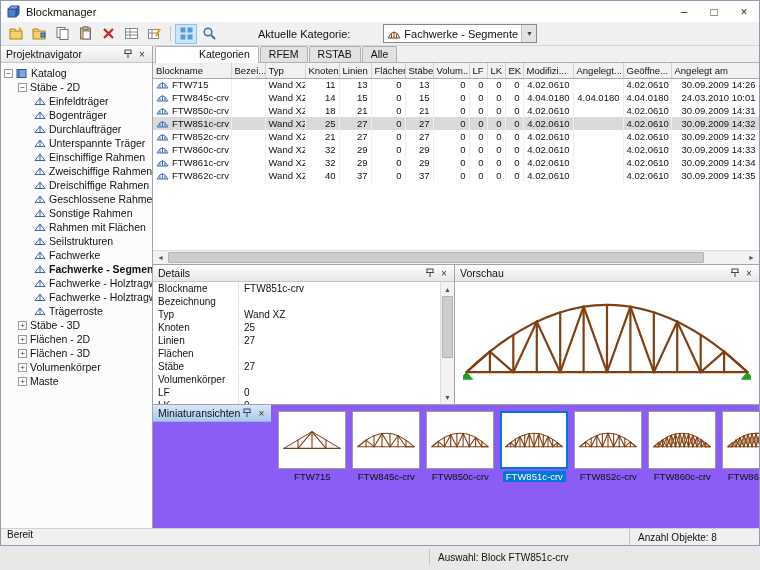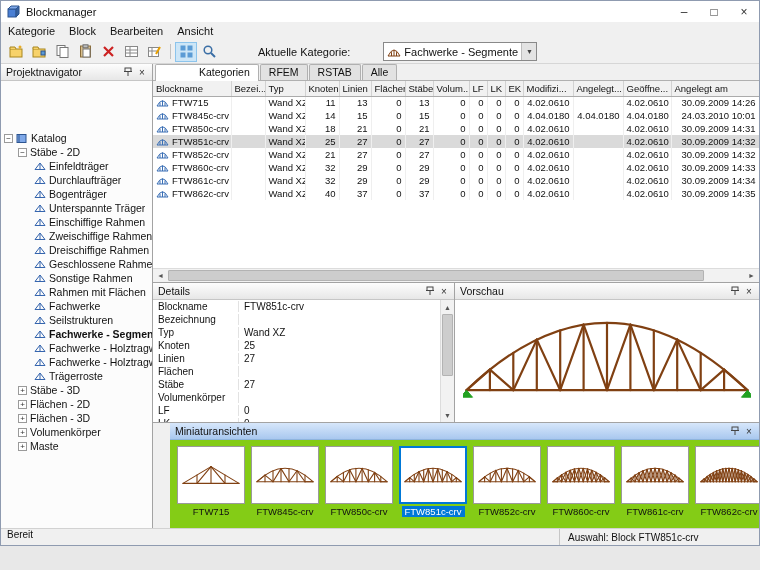--- a/index.html
+++ b/index.html
@@ -21,21 +21,21 @@
   .tool-btn { width:22px; height:20px; display:flex; align-items:center; justify-content:center; border:1px solid transparent; margin-right:1px; }
   .tool-btn.checked { background:#cde6f7; border-color:#8cc4ec; }
   .tool-sep { width:1px; height:15px; background:#c2c2c2; margin:0 4px; }
   .cat-label { margin:0 5px 0 9px; white-space:nowrap; }
   .combo { width:154px; height:19px; border:1px solid #898989; background:#fff; display:flex; align-items:center; }
   .combo-text { flex:1; padding-left:3px; display:flex; align-items:center; gap:3px; white-space:nowrap; overflow:hidden; }
   .combo-arrow { width:15px; height:100%; background:#e3e3e3; border-left:1px solid #bdbdbd; display:flex; align-items:center; justify-content:center; font-size:7px; color:#444; }
 
   
   #content { flex:1; display:flex; min-height:0; }
-  #navigator { width:152px; flex:0 0 auto; border-right:1px solid #a3a3a3; display:flex; flex-direction:column; background:#fcfcfc;gap:47px; }
+  #navigator { width:152px; flex:0 0 auto; border-right:1px solid #a3a3a3; display:flex; flex-direction:column; background:#fcfcfc; }
   .panel-header { height:17px; background:linear-gradient(#fdfdfd,#e7e7e7); border-bottom:1px solid #c6c6c6; display:flex; align-items:center; padding:0 3px 0 5px; flex:0 0 auto; font-size:10.5px; }
   .panel-header.active { background:linear-gradient(#d7e7fb,#a9c8ef); border-bottom-color:#8fb4dd; }
   .panel-title { flex:1; white-space:nowrap; overflow:hidden; }
   .ph-btn { width:14px; height:13px; display:flex; align-items:center; justify-content:center; font-size:10px; color:#333; }
 
   
   #tree { flex:1; overflow:hidden; padding-top:3px; font-size:10.5px; }
   .tree-row { height:14px; display:flex; align-items:center; white-space:nowrap; overflow:hidden; }
   .tree-row.bold .tree-label { font-weight:bold; }
   .expander { width:9px; height:9px; border:1px solid #9a9a9a; background:#fff; display:inline-flex; align-items:center; justify-content:center; font-size:8px; line-height:7px; color:#333; margin-right:3px; flex:0 0 auto; }
@@ -74,59 +74,53 @@
   #details { width:302px; flex:0 0 auto; border-right:1px solid #a3a3a3; display:flex; flex-direction:column; background:#fff; }
   .details-body { flex:1; display:flex; min-height:0; }
   #detail-rows { flex:1; overflow:hidden; font-size:10px; }
   .d-row { display:flex; height:13px; align-items:center; }
   .d-label { width:86px; flex:0 0 auto; padding-left:5px; border-right:1px solid #e2e2e2; overflow:hidden; white-space:nowrap; }
   .d-value { flex:1; padding-left:5px; overflow:hidden; white-space:nowrap; }
   #preview { flex:1; display:flex; flex-direction:column; background:#fff; min-width:0; }
   .preview-body { flex:1; display:flex; align-items:center; justify-content:center; overflow:hidden; }
 
   
-  #thumbs { flex:1; display:flex; flex-direction:column; background:#84cc16; min-height:0;margin-left:17px; }
+  #thumbs { flex:1; display:flex; flex-direction:row; background:#8b5cf6; min-height:0; }
   .thumb-strip { display:flex; gap:4px; padding:6px 0 0 6px; align-items:flex-start; overflow:hidden; }
   .thumb { width:70px; display:flex; flex-direction:column; align-items:center; flex:0 0 auto; }
   .thumb-box { width:68px; height:58px; background:#fff; border:1px solid #9a9a9a; display:flex; align-items:center; justify-content:center; }
   .thumb.selected .thumb-box { border:2px solid #0078d7; }
   .thumb-label { margin-top:2px; font-size:9.5px; padding:0 3px; white-space:nowrap; }
   .thumb.selected .thumb-label { background:#0078d7; color:#fff; }
 
   
   #statusbar { height:17px; background:#f0f0f0; border-top:1px solid #d2d2d2; display:flex; align-items:flex-start; flex:0 0 auto; font-size:10px; }
   .sb-left { padding-left:6px; }
   .sb-spring { flex:1; }
   .sb-cell { border-left:1px solid #c6c6c6; height:100%; display:flex; align-items:center; padding:0 8px; white-space:nowrap; }
-  .sb-cell.sel { width:200px; }
+  .sb-cell.sel { width:200px;margin-top:20px; }
   .sb-cell.cnt { width:130px; }
 </style>
 </head>
 <body>
 
 <div id="window">
 
   <div id="titlebar">
     <svg class="title-icon" width="14" height="14" viewBox="0 0 14 14">
         <rect x="1" y="4" width="8" height="8" fill="#4a7fd4" stroke="#2c5490"></rect>
         <path d="M1 4 L4 1 L12 1 L9 4 Z" fill="#7fa8e8" stroke="#2c5490"></path>
         <path d="M9 4 L12 1 L12 9 L9 12 Z" fill="#35609e" stroke="#2c5490"></path>
       </svg>
     <div class="title-text">Blockmanager</div>
     <div class="win-btn">–</div>
     <div class="win-btn">□</div>
     <div class="win-btn">×</div>
   </div>
 
-  <div id="menubar">
-      <div class="menu-item">Kategorie</div>
-      <div class="menu-item">Block</div>
-      <div class="menu-item">Bearbeiten</div>
-      <div class="menu-item">Ansicht</div>
-    </div>
 
   <div id="toolbar">
     <span id="toolbuttons" style="display:flex;align-items:center;">
         <div class="tool-btn">
           <svg width="15" height="15" viewBox="0 0 15 15">
             <rect x="1" y="5" width="12" height="8" fill="#f7d26a" stroke="#a8861e"></rect>
             <path d="M1 5 v-2 h5 l1 2" fill="#f7d26a" stroke="#a8861e"></path>
             <path d="M11 1 l.8 1.6 1.7.4 -1.7.6 -.8 1.6 -.8-1.6 -1.7-.6 1.7-.4 z" fill="#e8a000"></path>
           </svg>
         </div>
@@ -247,42 +241,42 @@
           </div>
           <div class="tree-row" style="padding-left: 33px;">
             <span class="tree-icon">
               <svg width="12" height="10" viewBox="0 0 12 10">
                 <g stroke="#3565ae" fill="none">
                   <path d="M1 8.5 L6 2 L11 8.5 Z"></path>
                   <line x1="6" y1="2" x2="6" y2="8.5"></line>
                 </g>
               </svg>
             </span>
+            <span class="tree-label">Bogenträger</span>
+          </div>
+          <div class="tree-row" style="padding-left: 33px;">
+            <span class="tree-icon">
+              <svg width="12" height="10" viewBox="0 0 12 10">
+                <g stroke="#3565ae" fill="none">
+                  <path d="M1 8.5 L6 2 L11 8.5 Z"></path>
+                  <line x1="6" y1="2" x2="6" y2="8.5"></line>
+                </g>
+              </svg>
+            </span>
             <span class="tree-label">Durchlaufträger</span>
           </div>
           <div class="tree-row" style="padding-left: 33px;">
             <span class="tree-icon">
               <svg width="12" height="10" viewBox="0 0 12 10">
                 <g stroke="#3565ae" fill="none">
                   <path d="M1 8.5 L6 2 L11 8.5 Z"></path>
                   <line x1="6" y1="2" x2="6" y2="8.5"></line>
                 </g>
               </svg>
             </span>
-            <span class="tree-label">Bogenträger</span>
-          </div>
-          <div class="tree-row" style="padding-left: 33px;">
-            <span class="tree-icon">
-              <svg width="12" height="10" viewBox="0 0 12 10">
-                <g stroke="#3565ae" fill="none">
-                  <path d="M1 8.5 L6 2 L11 8.5 Z"></path>
-                  <line x1="6" y1="2" x2="6" y2="8.5"></line>
-                </g>
-              </svg>
-            </span>
             <span class="tree-label">Unterspannte Träger</span>
           </div>
           <div class="tree-row" style="padding-left: 33px;">
             <span class="tree-icon">
               <svg width="12" height="10" viewBox="0 0 12 10">
                 <g stroke="#3565ae" fill="none">
                   <path d="M1 8.5 L6 2 L11 8.5 Z"></path>
                   <line x1="6" y1="2" x2="6" y2="8.5"></line>
                 </g>
               </svg>
@@ -346,32 +340,32 @@
           </div>
           <div class="tree-row" style="padding-left: 33px;">
             <span class="tree-icon">
               <svg width="12" height="10" viewBox="0 0 12 10">
                 <g stroke="#3565ae" fill="none">
                   <path d="M1 8.5 L6 2 L11 8.5 Z"></path>
                   <line x1="6" y1="2" x2="6" y2="8.5"></line>
                 </g>
               </svg>
             </span>
+            <span class="tree-label">Seilstrukturen</span>
+          </div>
+          <div class="tree-row" style="padding-left: 33px;">
+            <span class="tree-icon">
+              <svg width="12" height="10" viewBox="0 0 12 10">
+                <g stroke="#3565ae" fill="none">
+                  <path d="M1 8.5 L6 2 L11 8.5 Z"></path>
+                  <line x1="6" y1="2" x2="6" y2="8.5"></line>
+                </g>
+              </svg>
+            </span>
             <span class="tree-label">Fachwerke</span>
-          </div>
-          <div class="tree-row" style="padding-left: 33px;">
-            <span class="tree-icon">
-              <svg width="12" height="10" viewBox="0 0 12 10">
-                <g stroke="#3565ae" fill="none">
-                  <path d="M1 8.5 L6 2 L11 8.5 Z"></path>
-                  <line x1="6" y1="2" x2="6" y2="8.5"></line>
-                </g>
-              </svg>
-            </span>
-            <span class="tree-label">Seilstrukturen</span>
           </div>
           <div class="tree-row bold" style="padding-left: 33px;">
             <span class="tree-icon">
               <svg width="12" height="10" viewBox="0 0 12 10">
                 <g stroke="#3565ae" fill="none">
                   <path d="M1 8.5 L6 2 L11 8.5 Z"></path>
                   <line x1="6" y1="2" x2="6" y2="8.5"></line>
                 </g>
               </svg>
             </span>
@@ -1151,15 +1145,16 @@
           </div>
       </div>
 
     </div>
   </div>
 
   <div id="statusbar">
     <div class="sb-left">Bereit</div>
     <div class="sb-spring"></div>
     <div class="sb-cell sel">Auswahl: Block FTW851c-crv</div>
+    <div class="sb-cell cnt">Anzahl Objekte: 8</div>
   </div>
 
 </div>
 
 </body></html>

